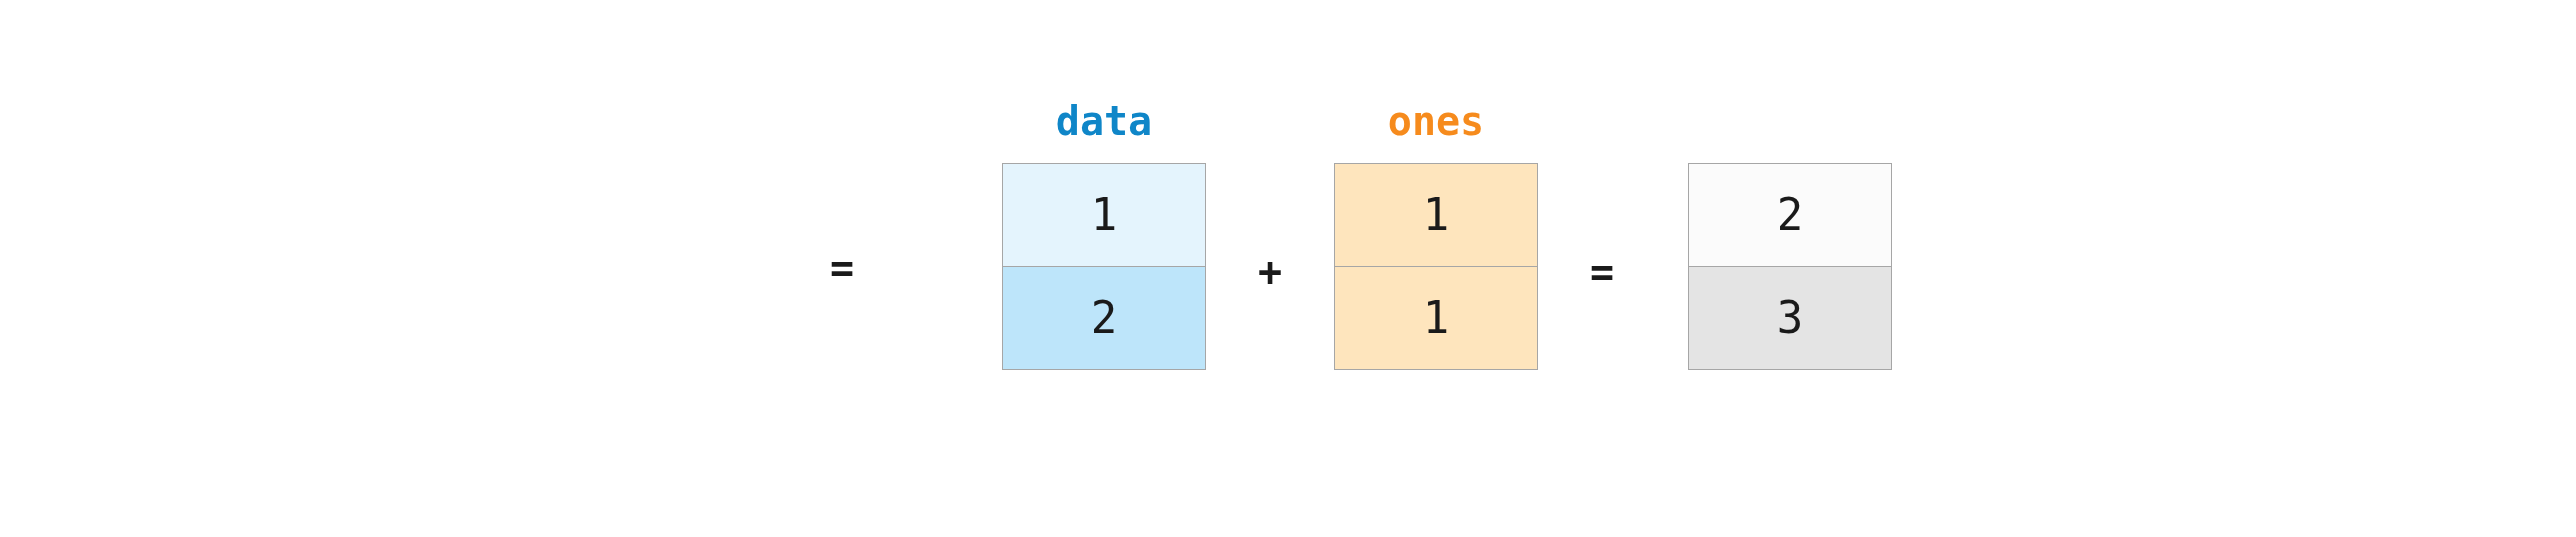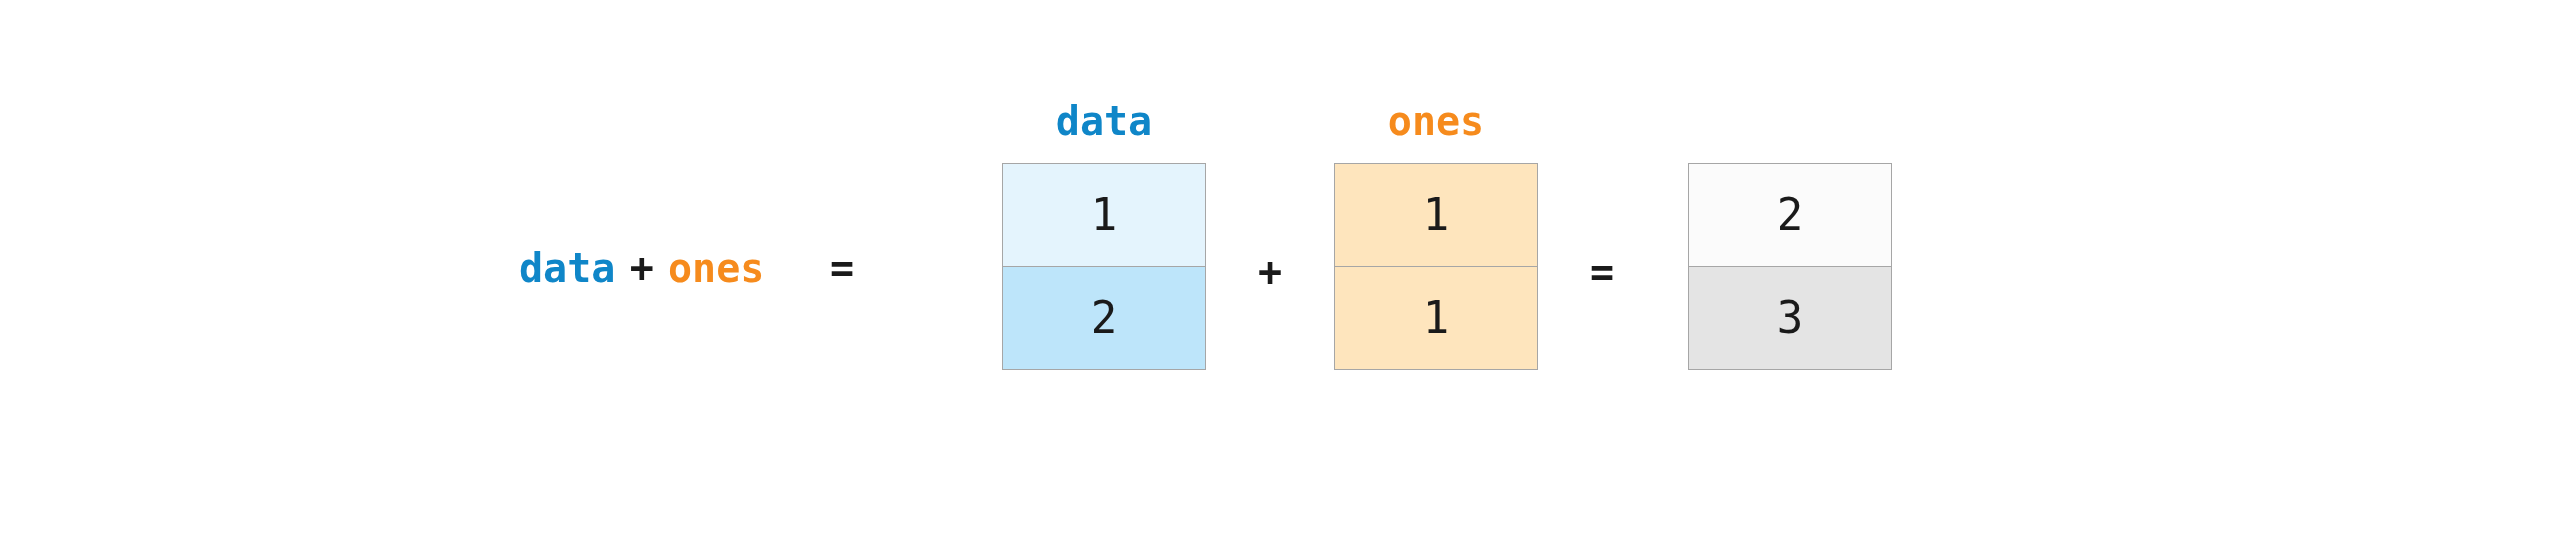--- a/index.html
+++ b/index.html
@@ -82,23 +82,20 @@
     font-weight: bold;
   }
   .op-plus   { left: 1270px; }
   .op-equals { left: 1602px; }
 </style>
 </head>
 <body>
 
 <div class="canvas">
 
-  <div class="eq-left">
-    <span style="color: rgb(15, 134, 200);">data</span><span class="op" style="color: rgb(26, 26, 26);">+</span><span style="color: rgb(246, 139, 29);">ones</span>
-  </div>
 
   <div class="eq-equals" style="color: rgb(26, 26, 26);">=</div>
 
   <div class="col col-data">
     <div class="col-label" style="color: rgb(15, 134, 200);">data</div>
     <div class="box">
       <div class="cell" style="background-color: rgb(228, 244, 253);">1</div>
       <div class="cell cell-b" style="background-color: rgb(189, 229, 250);">2</div>
     </div>
   </div>

